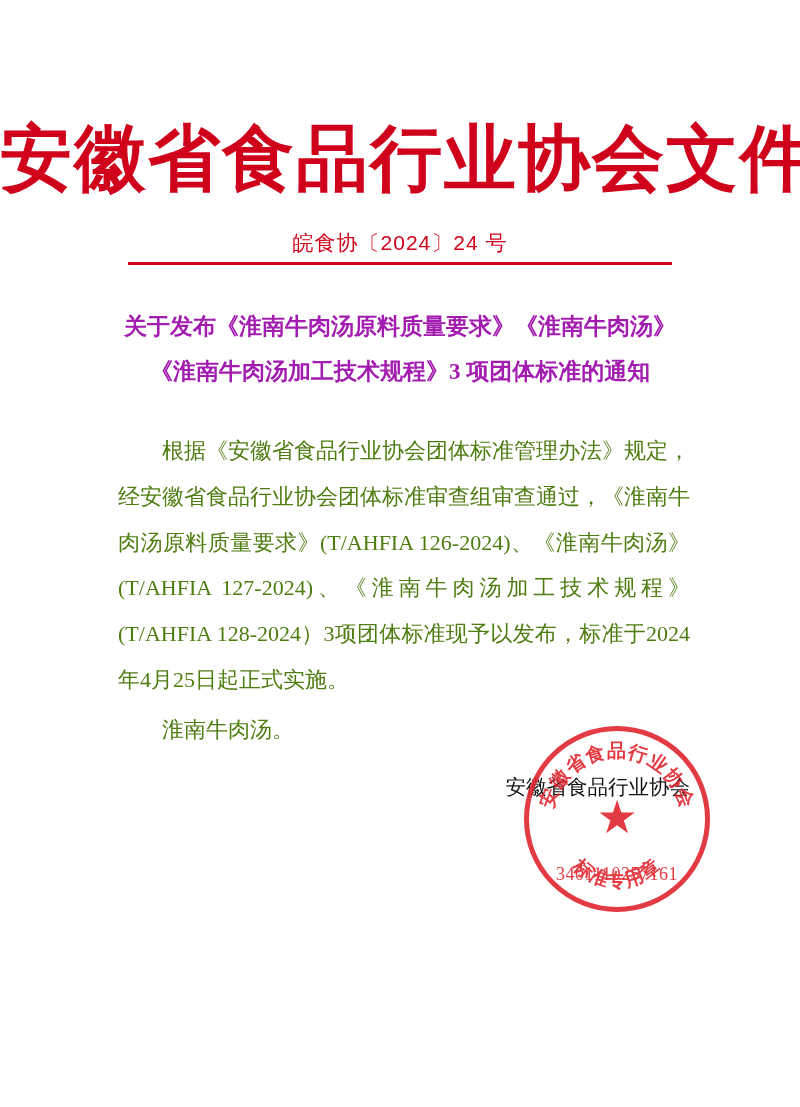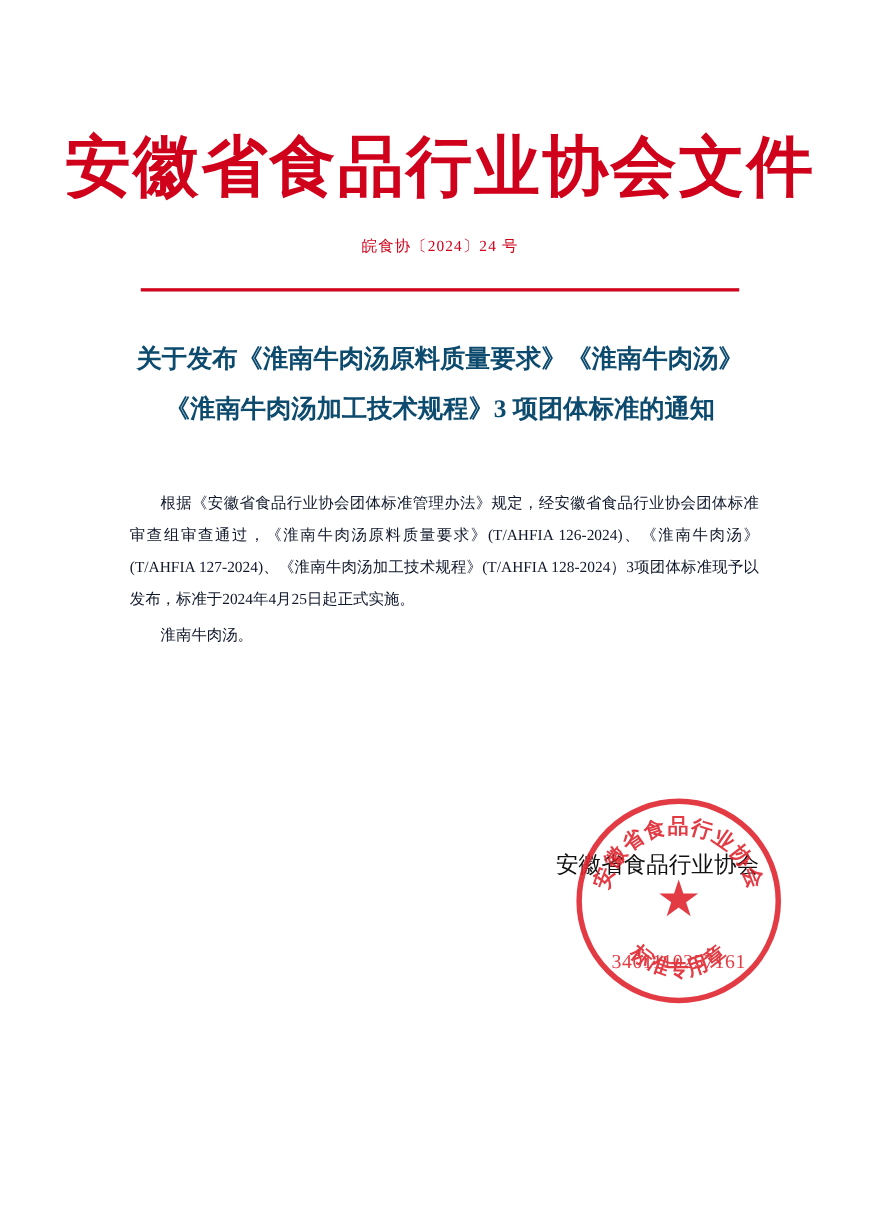--- a/index.html
+++ b/index.html
@@ -26,67 +26,67 @@
   .doc-header {
     position: absolute;
     top: 118px;
     left: 0;
     width: 800px;
     text-align: center;
   }
   .doc-title {
     font-family: "Liberation Serif", "DejaVu Serif", serif;
     font-weight: bold;
-    font-size: 60px;
+    font-size: 72px;
     letter-spacing: 2px;
     color: #d0021b;
     line-height: 1.15;
     white-space: nowrap;
   }
   .doc-number {
     margin-top: 28px;
-    font-size: 14px;
+    font-size: 21px;
     color: #d0021b;
     letter-spacing: 1px;
-    font-family: Liberation Serif, serif;
+    font-family: Liberation Sans, sans-serif;
   }
   .red-rule {
     position: absolute;
     top: 262px;
     left: 128px;
     width: 544px;
     height: 3px;
     background: #d0021b;
   }
 
   
   .subject {
     position: absolute;
     top: 305px;
     left: 100px;
     width: 600px;
     text-align: center;
     font-weight: bold;
     font-size: 23px;
     line-height: 1.95;
-    color: #0c4a6e;
+    color: #a21caf;
   }
   .subject-line {
     white-space: nowrap;
   }
 
   
   .body-text {
     position: absolute;
-    top: 444px;
+    top: 428px;
     left: 118px;
     width: 572px;
-    font-size: 14px;
+    font-size: 22px;
     line-height: 2.08;
-    color: #0f172a;
+    color: #4d7c0f;
     text-align: justify;
   }
   .body-text p {
     margin: 0;
     text-indent: 2em;
   }
   .body-text p + p {
     margin-top: 4px;
   }
 

